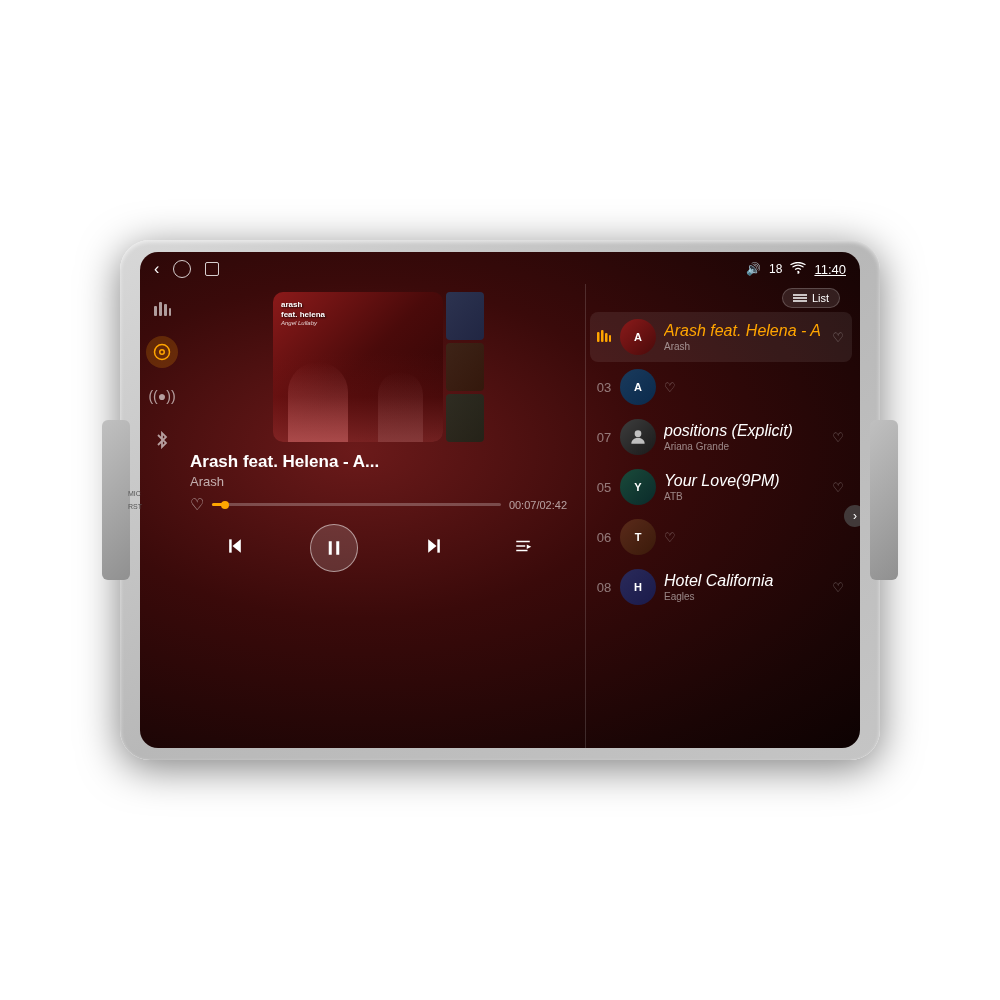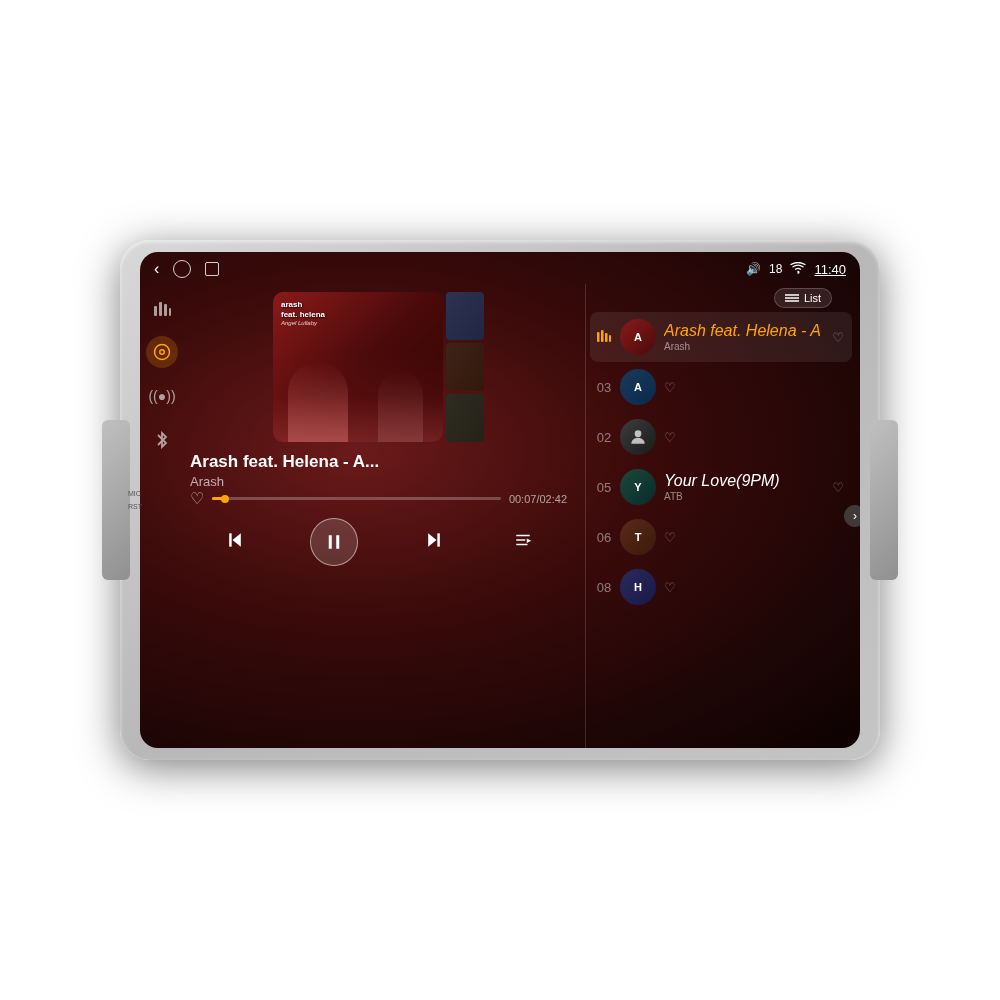--- a/index.html
+++ b/index.html
@@ -170,20 +170,21 @@
       text-shadow: 1px 1px 2px rgba(0,0,0,0.8);
     }
     .album-art-subtitle {
       font-size: 6px;
       color: rgba(255,255,255,0.8);
       font-style: italic;
       margin-top: 1px;
     }
 
     .track-info {
+      margin-bottom: 6px;
     }
     .track-title {
       font-size: 17px;
       font-weight: bold;
       color: #fff;
       white-space: nowrap;
       overflow: hidden;
       text-overflow: ellipsis;
     }
     .track-artist {
@@ -270,21 +271,21 @@
       display: flex;
       flex-direction: column;
       flex-shrink: 0;
       position: relative;
     }
 
     
     .list-header {
       display: flex;
       justify-content: flex-end;
-      padding: 4px 28px 4px 0;
+      padding: 4px 20px 4px 0;
     }
     .list-btn {
       display: flex;
       align-items: center;
       gap: 5px;
       background: rgba(255,255,255,0.1);
       border: 1px solid rgba(255,255,255,0.2);
       border-radius: 12px;
       padding: 3px 10px;
       color: #fff;
@@ -554,29 +555,33 @@
 
           <div class="playlist-item">
             <span class="track-num">03</span>
             <div class="track-thumb">
               <div class="thumb-bg" style="background: linear-gradient(135deg,#1a3a5c,#0a2a4c);">A</div>
             </div>
             <span class="track-heart">♡</span>
           </div>
 
           <div class="playlist-item">
-            <span class="track-num">02</span>
+            <span class="track-num">07</span>
             <div class="track-thumb">
               <div class="thumb-bg" style="background: linear-gradient(135deg,#3d3d3d,#1a1a1a);">
                 <svg width="20" height="20" viewBox="0 0 24 24" fill="white" opacity="0.7">
                   <circle cx="12" cy="8" r="4"></circle>
                     <path d="M4 20c0-4 3.6-7 8-7s8 3 8 7"></path>
                 </svg>
               </div>
             </div>
+            <div class="track-details">
+              <div class="track-name">positions (Explicit)</div>
+              <div class="track-sub">Ariana Grande</div>
+            </div>
             <span class="track-heart">♡</span>
           </div>
 
           <div class="playlist-item">
             <span class="track-num">05</span>
             <div class="track-thumb">
               <div class="thumb-bg" style="background: linear-gradient(135deg,#1a4a3a,#0a2a2a);">Y</div>
             </div>
             <div class="track-details">
               <div class="track-name">Your Love(9PM)</div>
@@ -591,20 +596,24 @@
               <div class="thumb-bg" style="background: linear-gradient(135deg,#5a2a1a,#3a1a0a);">T</div>
             </div>
             <span class="track-heart">♡</span>
           </div>
 
           <div class="playlist-item">
             <span class="track-num">08</span>
             <div class="track-thumb">
               <div class="thumb-bg" style="background: linear-gradient(135deg,#2a2a5a,#1a1a4a);">H</div>
             </div>
+            <div class="track-details">
+              <div class="track-name">Hotel California</div>
+              <div class="track-sub">Eagles</div>
+            </div>
             <span class="track-heart">♡</span>
           </div>
 
         </div>
 
         <div class="nav-arrow">›</div>
       </div>
 
     </div>
   </div>

